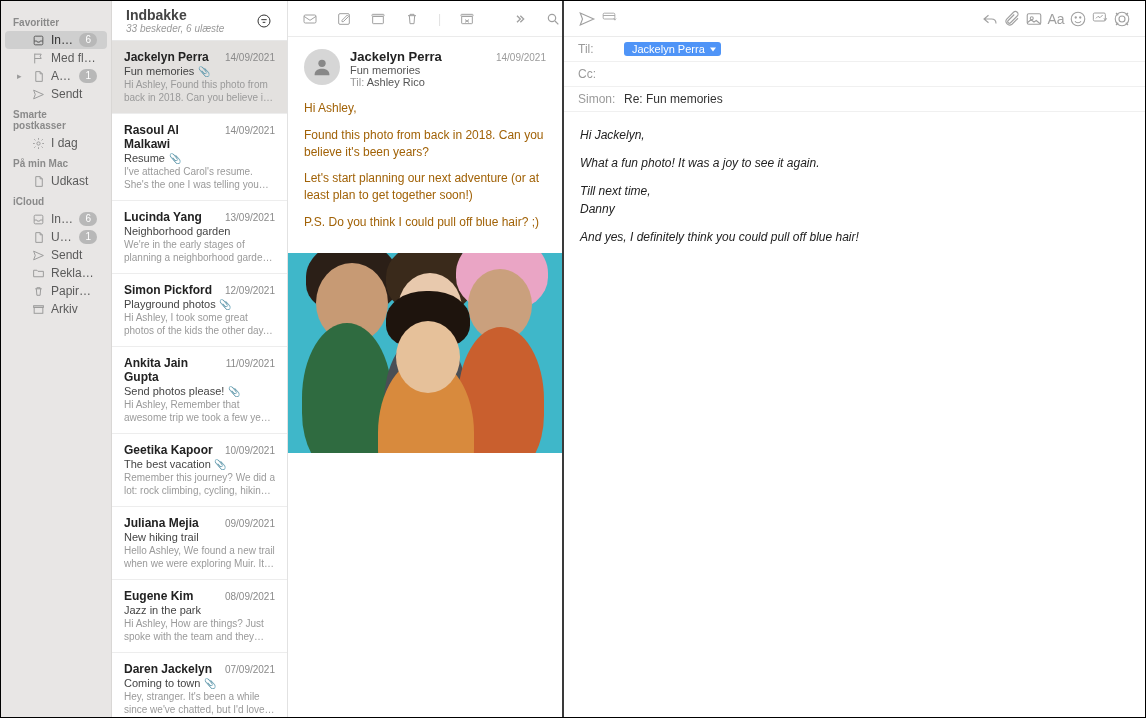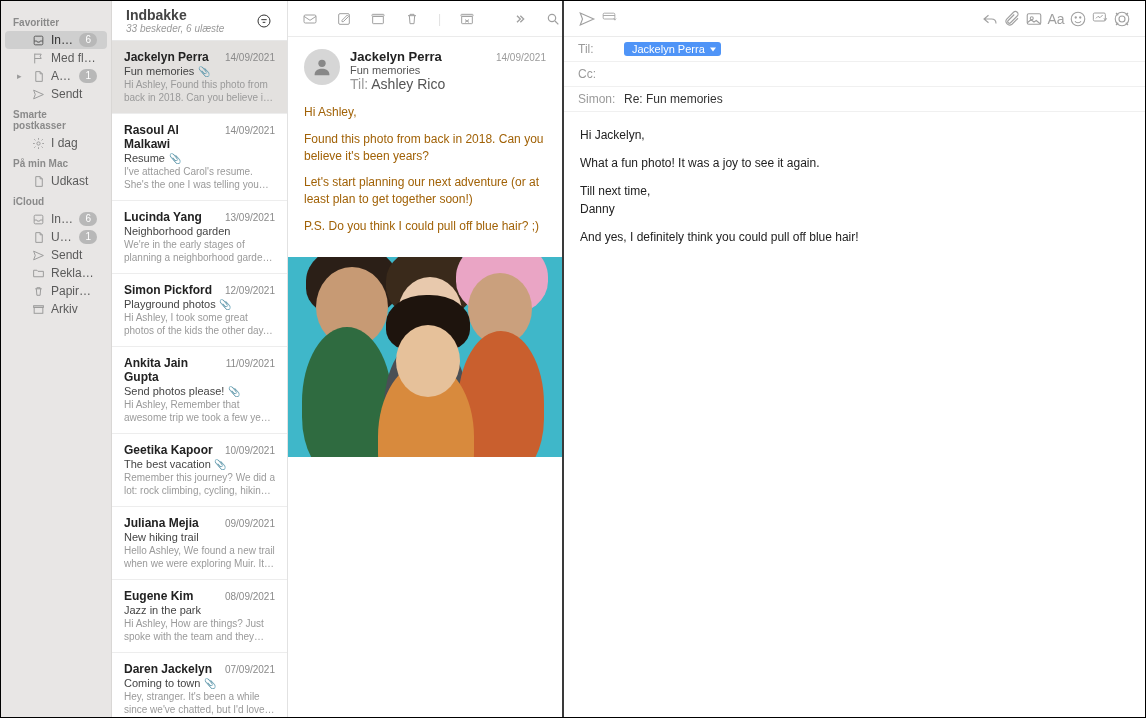--- a/index.html
+++ b/index.html
@@ -98,41 +98,41 @@
   padding:12px 16px 8px 16px;
   display:flex;gap:10px;
 }
 .avatar{
   width:36px;height:36px;border-radius:50%;
   background:#d6d6d6;color:#888;display:flex;align-items:center;justify-content:center;font-size:18px;
 }
 .reader-head .meta{flex:1;}
 .reader-head .from{font-size:13px;font-weight:600;color:#222;}
 .reader-head .subj{font-size:11px;color:#555;}
-.reader-head .to{font-size:14px;color:#555;}
+.reader-head .to{font-size:11px;color:#555;}
 .reader-head .to .lbl{color:#9a9a9a;}
 .reader-head .date{font-size:10px;color:#9a9a9a;}
 .reader-body{padding:4px 16px 12px 16px;font-size:12px;color:#a16207;line-height:1.4;}
 .reader-body p{margin-bottom:10px;}
 .reader-image{width:100%;height:200px;background:#3fb7c9;position:relative;overflow:hidden;}
 .compose{flex:1;display:flex;flex-direction:column;background:#fff;}
 .compose-fields{border-bottom:1px solid #f0f0f0;}
 .cfield{
   display:flex;align-items:center;gap:6px;
   padding:5px 14px;border-bottom:1px solid #f0f0f0;font-size:12px;
 }
 .cfield:last-child{border-bottom:none;}
 .cfield .lbl{color:#9a9a9a;width:40px;}
 .token{
   background:#4f94f7;color:#fff;border-radius:3px;
   padding:1px 16px 1px 8px;font-size:11px;position:relative;
 }
 .token::after{content:"";position:absolute;right:5px;top:50%;transform:translateY(-40%);
   border-left:3px solid transparent;border-right:3px solid transparent;border-top:4px solid #fff;}
-.compose-body{padding:14px 16px;font-size:12px;color:#222;line-height:1.5;}
+.compose-body{padding:14px 16px;font-size:12px;color:#222;line-height:1.5;font-style:italic;}
 .compose-body p{margin-bottom:10px;}
 svg{display:block;}
 
 
 .person{position:absolute;bottom:-20px;border-radius:50% 50% 40% 40%;}
 .p1{left:14px;width:90px;height:150px;background:#2f6b40;}
 .p1h{position:absolute;left:28px;bottom:110px;width:72px;height:80px;background:#c79a74;border-radius:50%;}
 .p1hair{position:absolute;left:18px;bottom:140px;width:92px;height:72px;background:#2b1f17;border-radius:50% 50% 40% 40%;}
 .p2{left:96px;width:84px;height:140px;background:#4a4f55;}
 .p2h{position:absolute;left:110px;bottom:108px;width:64px;height:72px;background:#e8c9ad;border-radius:50%;}

